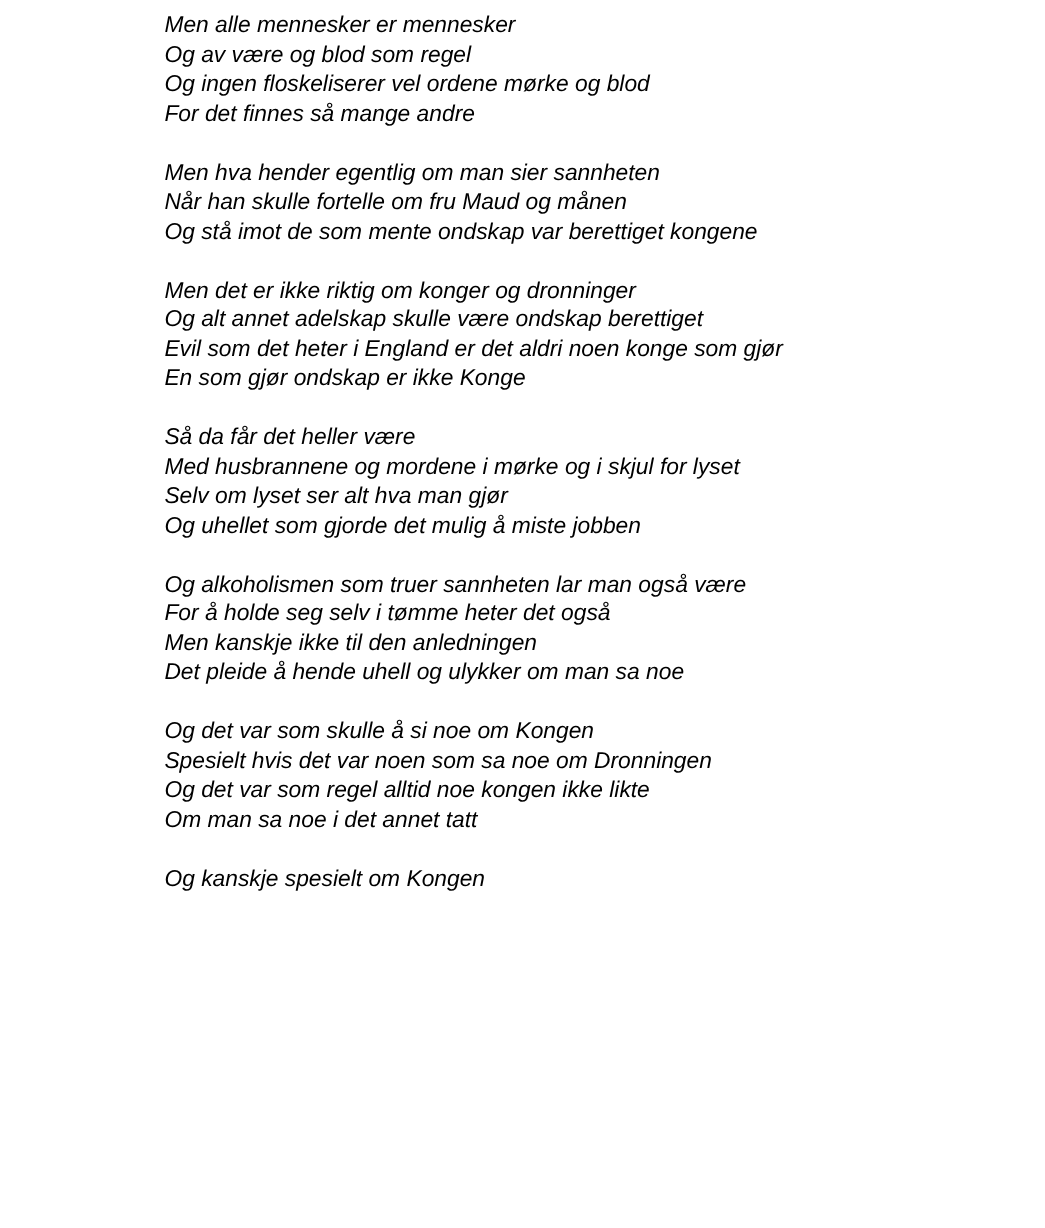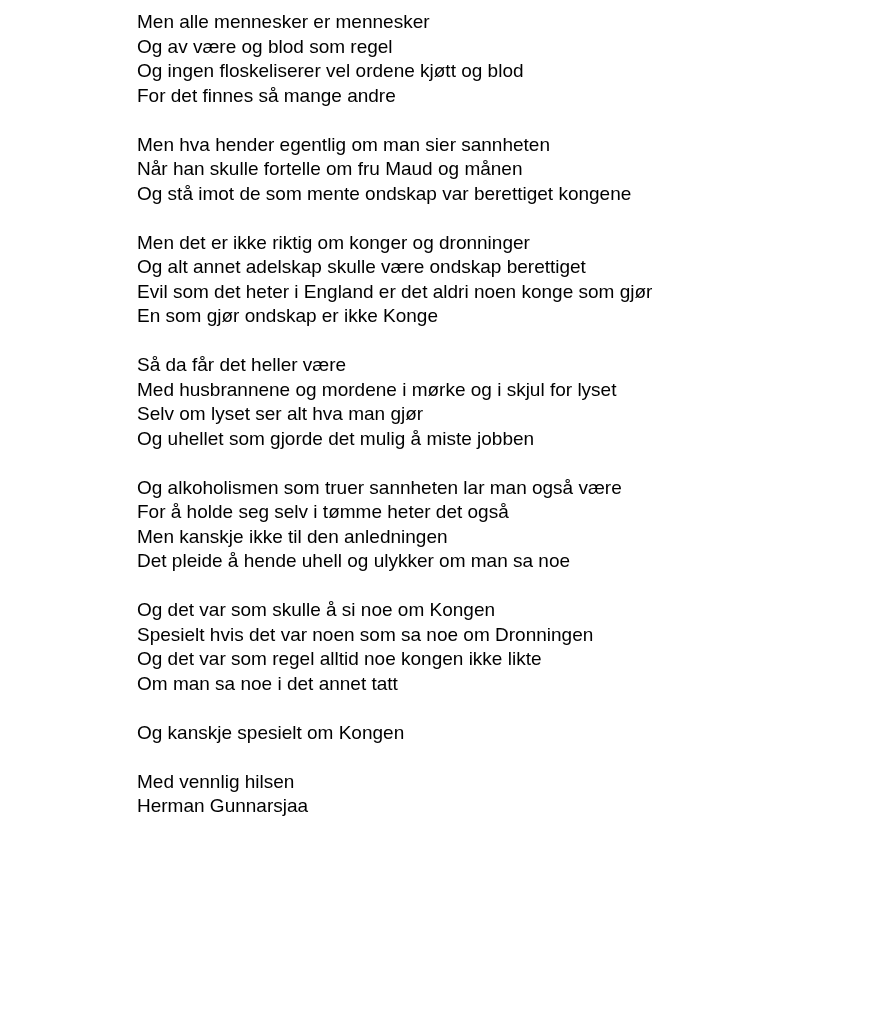--- a/index.html
+++ b/index.html
@@ -13,20 +13,21 @@
     overflow: hidden;
     font-family: "Liberation Sans", sans-serif;
   }
   .page {
     box-sizing: border-box;
     width: 871px;
     height: 1023px;
     padding: 10px 40px 0 137px;
     background: #ffffff;
     color: #000000;
+    font-style: italic;
   }
   .stanza {
     margin: 0 0 24.5px 0;
   }
   .line {
     margin: 0;
     font-size: 19px;
     line-height: 24.5px;
     white-space: nowrap;
     color: #000000;
@@ -36,21 +37,21 @@
   }
 </style>
 </head>
 <body>
 
 <div class="page">
 
   <div class="stanza">
     <p class="line">Men alle mennesker er mennesker</p>
     <p class="line">Og av være og blod som regel</p>
-    <p class="line">Og ingen floskeliserer vel ordene kjøtt og blod</p>
+    <p class="line">Og ingen floskeliserer vel ordene mørke og blod</p>
     <p class="line">For det finnes så mange andre</p>
   </div>
 
   <div class="stanza">
     <p class="line">Men hva hender egentlig om man sier sannheten</p>
     <p class="line">Når han skulle fortelle om fru Maud og månen</p>
     <p class="line">Og stå imot de som mente ondskap var berettiget kongene</p>
   </div>
 
   <div class="stanza">
@@ -78,18 +79,14 @@
     <p class="line">Og det var som skulle å si noe om Kongen</p>
     <p class="line">Spesielt hvis det var noen som sa noe om Dronningen</p>
     <p class="line">Og det var som regel alltid noe kongen ikke likte</p>
     <p class="line">Om man sa noe i det annet tatt</p>
   </div>
 
   <div class="stanza">
     <p class="line">Og kanskje spesielt om Kongen</p>
   </div>
 
-  <div class="stanza closing">
-    <p class="line">Med vennlig hilsen</p>
-    <p class="line">Herman Gunnarsjaa</p>
-  </div>
 
 </div>
 
 </body></html>

